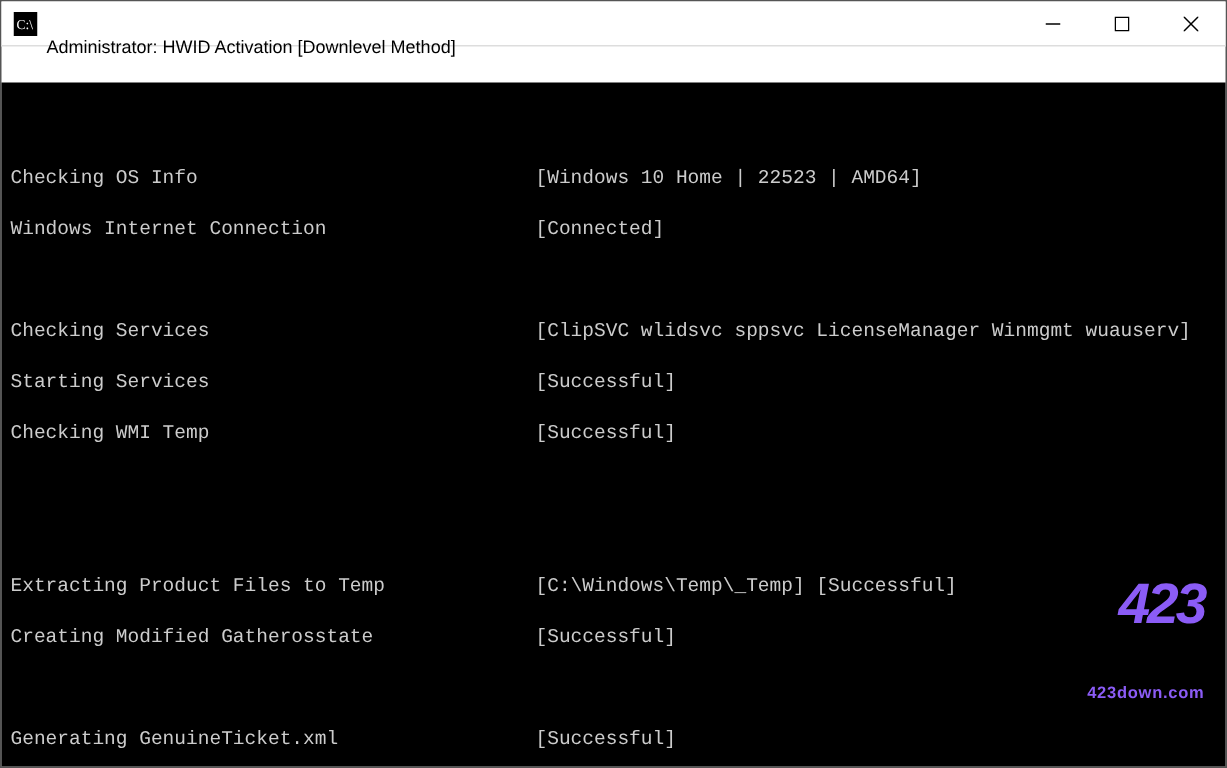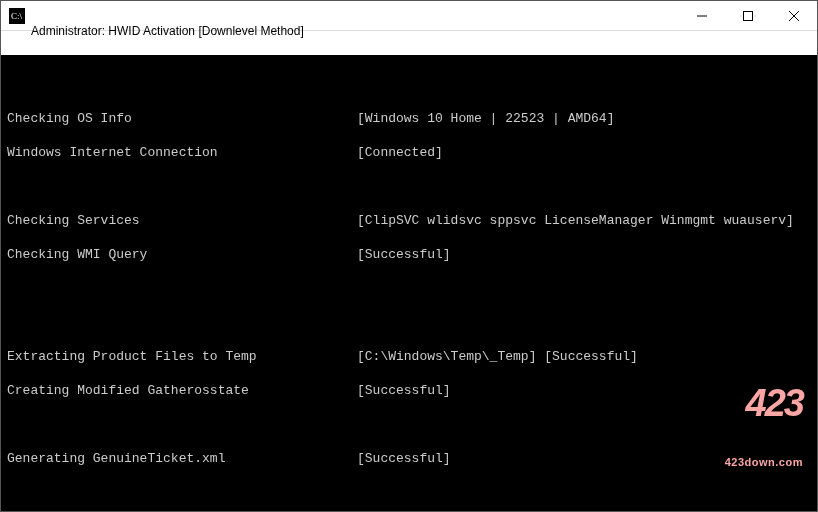--- a/index.html
+++ b/index.html
@@ -69,21 +69,21 @@
       margin-top: 24px;
     }
     .line { display: block; }
     .label-col { display: inline-block; width: 350px; }
     .watermark {
       position: absolute;
       right: 14px;
       bottom: 6px;
       text-align: right;
       font-family: Arial, sans-serif;
-      color: #fca5a5;
+      color: #8b5cf6;
       pointer-events: none;
     }
     .watermark .big {
       font-size: 38px;
       font-weight: 900;
       font-style: italic;
       letter-spacing: -2px;
       line-height: 0.9;
     }
     .watermark .small {
@@ -124,21 +124,22 @@
       </div>
     </div>
   </div>
 
   <div class="console">
 <span class="line">&nbsp;</span>
 <span class="line"><span class="label-col">Checking OS Info</span><span>[Windows 10 Home | 22523 | AMD64]</span></span>
 <span class="line"><span class="label-col">Windows Internet Connection</span><span>[Connected]</span></span>
 <span class="line">&nbsp;</span>
 <span class="line"><span class="label-col">Checking Services</span><span>[ClipSVC wlidsvc sppsvc LicenseManager Winmgmt wuauserv]</span></span>
-<span class="line"><span class="label-col">Checking WMI Query</span><span>[Successful]</span></span>
+<span class="line"><span class="label-col">Starting Services</span><span>[Successful]</span></span>
+<span class="line"><span class="label-col">Checking WMI Temp</span><span>[Successful]</span></span>
 <span class="line">&nbsp;</span>
 <span class="line">&nbsp;</span>
 <span class="line"><span class="label-col">Extracting Product Files to Temp</span><span>[C:\Windows\Temp\_Temp] [Successful]</span></span>
 <span class="line"><span class="label-col">Creating Modified Gatherosstate</span><span>[Successful]</span></span>
 <span class="line">&nbsp;</span>
 <span class="line"><span class="label-col">Generating GenuineTicket.xml</span><span>[Successful]</span></span>
 
 
 
 

